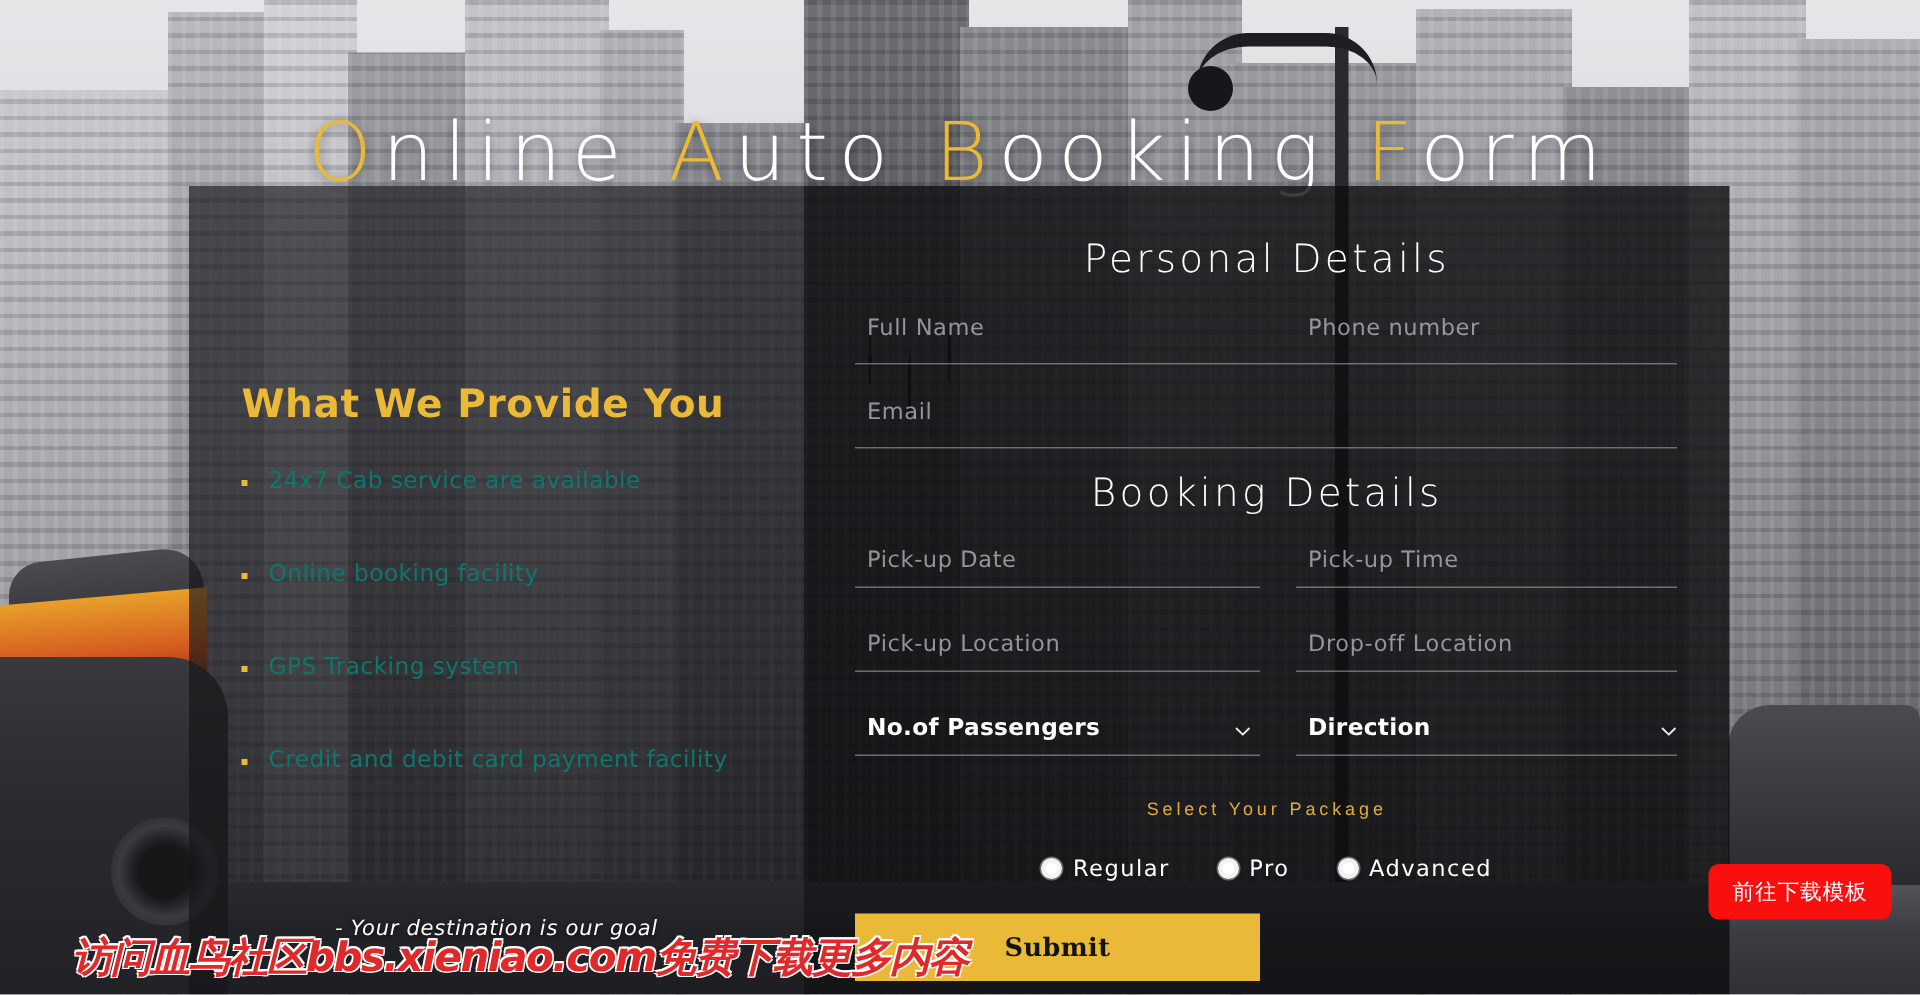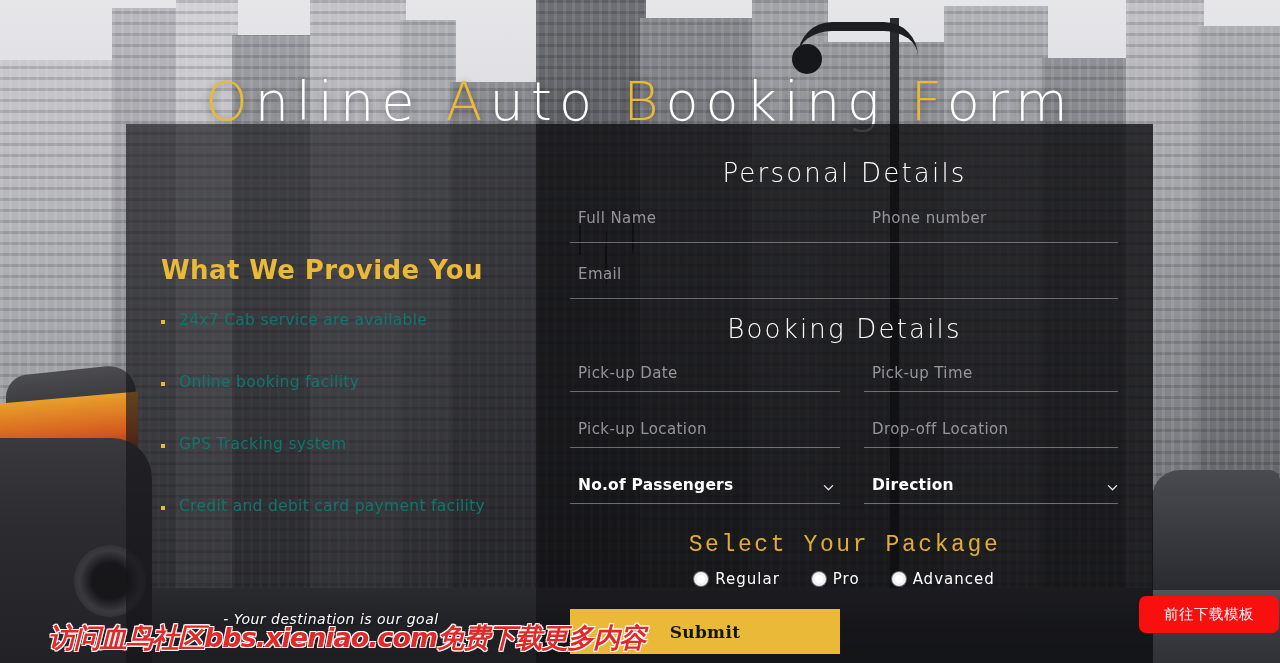--- a/index.html
+++ b/index.html
@@ -197,24 +197,24 @@
     font-weight: 300;
     letter-spacing: 2.2px;
     font-family: "DejaVu Sans", "Liberation Sans", sans-serif;
   }
   .st-personal { top: 34px; }
   .st-booking  { top: 190px; }
 
   .pkg-title {
     position: absolute; width: 617px; text-align: center; top: 408px;
     color: #e2ad37;
-    font-size: 23px;
+    font-size: 12px;
     font-weight: 400;
     letter-spacing: 2.6px;
-    font-family: Liberation Mono, monospace;
+    font-family: Liberation Sans, sans-serif;
   }
 
   .fld {
     position: absolute;
     background: transparent;
     border: none;
     border-bottom: 1px solid rgba(210,210,215,.45);
     color: #ffffff;
     font-size: 15px;
     font-family: "DejaVu Sans", "Liberation Sans", sans-serif;
@@ -326,22 +326,22 @@
     color: #e02a2a;
     text-shadow:
       -1px -1px 0 #ffffff,  1px -1px 0 #ffffff,
       -1px  1px 0 #ffffff,  1px  1px 0 #ffffff,
        0   -1px 0 #ffffff,  0    1px 0 #ffffff;
     letter-spacing: -1px;
     white-space: nowrap;
     font-family: "DejaVu Sans", "Liberation Sans", sans-serif;
   }
   .dl-btn {
-    position: absolute; left: 1139px; top: 596px;
-    width: 140px; height: 37px;
+    position: absolute; left: 1139px; top: 576px;
+    width: 122px; height: 37px;
     background: #fa0f0f;
     border: none;
     border-radius: 7px;
     color: #ffffff;
     font-size: 14.5px;
     letter-spacing: .5px;
     cursor: pointer;
     font-family: "DejaVu Sans", "Liberation Sans", sans-serif;
     text-align: center;
   }

